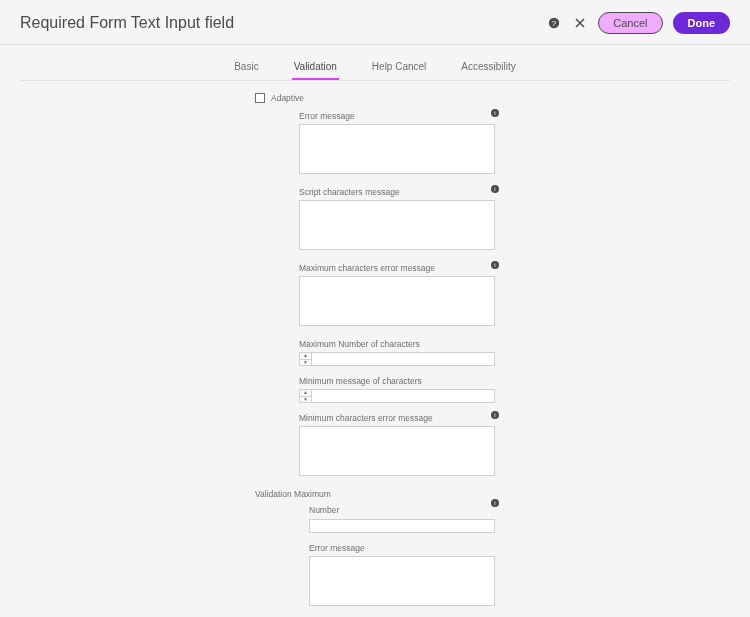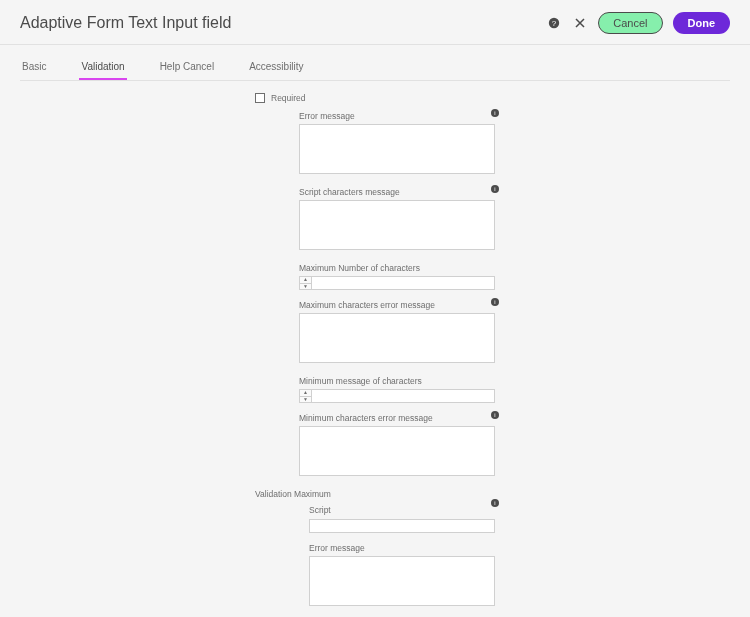--- a/index.html
+++ b/index.html
@@ -40,32 +40,32 @@
     color: #4b4b4b;
   }
   .btn {
     border-radius: 12px;
     padding: 4px 14px;
     font-size: 11px;
     cursor: pointer;
     border: 1px solid transparent;
   }
   .btn-cancel {
-    background: #86efac;
+    background: #f0abfc;
     border: 1px solid #4b4b4b;
     color: #4b4b4b;
   }
   .btn-done {
     background: #6d28d9;
     color: #fff;
     font-weight: 600;
   }
   .tabs {
     display: flex;
-    justify-content: flex-start;
+    justify-content: center;
     gap: 31px;
     padding: 10px 0 0 0;
     border-bottom: 1px solid #e1e1e1;
     margin: 0 20px;
   }
   .tab {
     font-size: 10px;
     color: #6e6e6e;
     padding: 6px 2px;
     cursor: pointer;
@@ -181,21 +181,21 @@
     color: #6e6e6e;
     margin-bottom: 6px;
     position: relative;
   }
   svg { display: block; }
 </style>
 </head>
 <body>
 
 <div class="header">
-  <div class="title">Adaptive Form Text Input field</div>
+  <div class="title">Required Form Text Input field</div>
   <div class="header-actions">
     <div class="icon-btn">
       <svg width="12" height="12" viewBox="0 0 12 12">
           <circle cx="6" cy="6" r="5.2" fill="#4b4b4b"></circle>
           <text x="6" y="9" text-anchor="middle" fill="#fff" font-size="8" font-family="Arial">?</text>
         </svg>
     </div>
     <div class="icon-btn">
       <svg width="12" height="12" viewBox="0 0 12 12">
           <path d="M2 2 L10 10 M10 2 L2 10" stroke="#4b4b4b" stroke-width="1.5"></path>
@@ -210,53 +210,53 @@
   <div class="tab">Basic</div>
   <div class="tab active">Validation</div>
   <div class="tab">Help Cancel</div>
   <div class="tab">Accessibility</div>
 </div>
 
 <div class="content">
 
   <div class="checkbox-row">
     <div class="checkbox"></div>
-    <span class="label" style="margin-bottom:0">Required</span>
+    <span class="label" style="margin-bottom:0">Adaptive</span>
   </div>
 
   <div class="row">
     <span class="label">Error message</span>
     <div class="info-icon">i</div>
     <textarea class="textarea" style=""></textarea>
   </div>
 
   <div class="row">
     <span class="label">Script characters message</span>
+    <div class="info-icon">i</div>
+    <textarea class="textarea" style=""></textarea>
+  </div>
+
+  <div class="row">
+    <span class="label">Maximum characters error message</span>
     <div class="info-icon">i</div>
     <textarea class="textarea" style=""></textarea>
   </div>
 
   <div class="row">
     <span class="label">Maximum Number of characters</span>
     <div class="number-row">
       <div class="stepper">
         <div class="stepper-btn">▲</div>
         <div class="stepper-btn">▼</div>
       </div>
       <input class="number-input" style="">
     </div>
   </div>
 
   <div class="row">
-    <span class="label">Maximum characters error message</span>
-    <div class="info-icon">i</div>
-    <textarea class="textarea" style=""></textarea>
-  </div>
-
-  <div class="row">
     <span class="label">Minimum message of characters</span>
     <div class="number-row">
       <div class="stepper">
         <div class="stepper-btn">▲</div>
         <div class="stepper-btn">▼</div>
       </div>
       <input class="number-input" style="">
     </div>
   </div>
 
@@ -266,21 +266,21 @@
     <textarea class="textarea" style=""></textarea>
   </div>
 
   <div class="section-label">
     <span>Validation Maximum</span>
     <div class="info-icon info-right" style="top:10px">i</div>
   </div>
 
   <div class="sub-section">
     <div class="row">
-      <span class="label">Script</span>
+      <span class="label">Number</span>
       <input class="input-line" style="">
     </div>
     <div class="row">
       <span class="label">Error message</span>
       <textarea class="textarea" style=""></textarea>
     </div>
   </div>
 
 </div>
 

